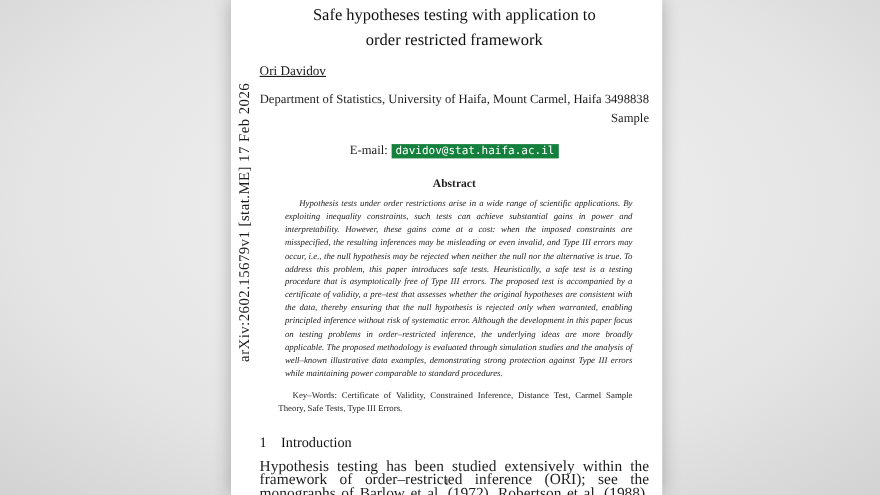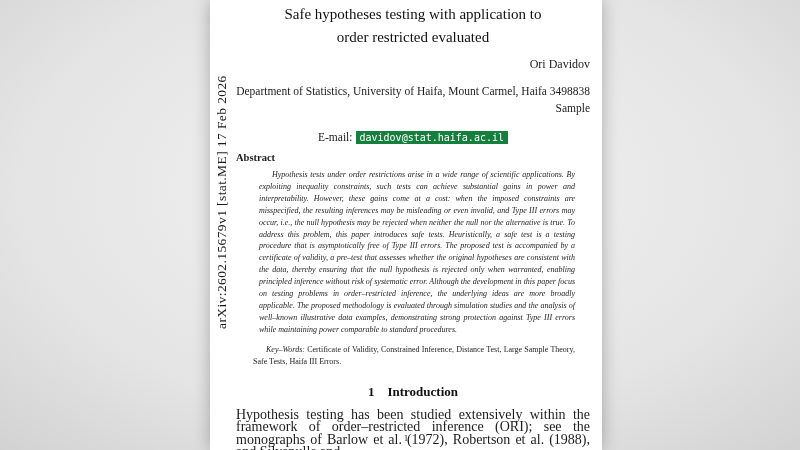--- a/index.html
+++ b/index.html
@@ -48,23 +48,24 @@
     box-sizing: border-box;
   }
   .title {
     text-align: center;
     font-size: 15px;
     line-height: 23px;
     padding-top: 3px;
     color: #111;
   }
   .author {
-    text-align: right;
+    text-align: left;
     font-size: 12px;
     margin-top: 8px;
+    text-decoration: underline;
   }
   .affiliation {
     text-align: right;
     font-size: 11.5px;
     line-height: 17px;
     margin-top: 11px;
   }
   .email-line {
     text-align: center;
     font-size: 11.5px;
@@ -74,48 +75,47 @@
     display: inline-block;
     background: #15803d;
     color: #ffffff;
     font-family: "DejaVu Sans Mono", monospace;
     font-size: 10px;
     padding: 1px 4px;
     margin-left: 3px;
     text-decoration: none;
   }
   .abstract-heading {
+    text-align: center;
     font-weight: bold;
     font-size: 10.5px;
-    margin-top: 8px;
+    margin-top: 18px;
   }
   .abstract-body {
     margin: 6px 15px 0 23px;
     font-size: 8px;
     line-height: 11.9px;
     text-align: justify;
     text-indent: 13px;
     font-style: italic;
   }
   .keywords {
     margin: 8px 15px 0 17px;
     font-size: 8px;
     line-height: 12px;
     text-align: justify;
     text-indent: 13px;
   }
   .kw-label {
-    font-style: italic;
   }
   .section-heading {
     margin-top: 16px;
     font-size: 13px;
-    font-weight: bold;
+    font-weight: normal;
     color: #111;
-    text-align: center;
   }
   .section-heading .sec-num {
     margin-right: 13px;
   }
   .intro-paragraph {
     margin: 9px 0 0 0;
     font-size: 14px;
     line-height: 12.4px;
     text-align: justify;
   }
@@ -132,41 +132,41 @@
 <body>
 
 <div class="page">
 
   <div class="arxiv-stamp">arXiv:2602.15679v1  [stat.ME]  17 Feb 2026</div>
 
   <div class="content">
 
     <div class="title">
       <div>Safe hypotheses testing with application to</div>
-      <div>order restricted evaluated</div>
+      <div>order restricted framework</div>
     </div>
 
     <div class="author">Ori Davidov</div>
 
     <div class="affiliation">
       <div>Department of Statistics, University of Haifa, Mount Carmel, Haifa 3498838</div>
       <div>Sample</div>
     </div>
 
     <div class="email-line">
       <span>E-mail:</span><a class="email-box" href="#">davidov@stat.haifa.ac.il</a>
     </div>
 
     <div class="abstract-heading">Abstract</div>
 
     <p class="abstract-body">Hypothesis tests under order restrictions arise in a wide range of scientific applications. By exploiting inequality constraints, such tests can achieve substantial gains in power and interpretability. However, these gains come at a cost: when the imposed constraints are misspecified, the resulting inferences may be misleading or even invalid, and Type III errors may occur, i.e., the null hypothesis may be rejected when neither the null nor the alternative is true. To address this problem, this paper introduces safe tests. Heuristically, a safe test is a testing procedure that is asymptotically free of Type III errors. The proposed test is accompanied by a certificate of validity, a pre–test that assesses whether the original hypotheses are consistent with the data, thereby ensuring that the null hypothesis is rejected only when warranted, enabling principled inference without risk of systematic error. Although the development in this paper focus on testing problems in order–restricted inference, the underlying ideas are more broadly applicable. The proposed methodology is evaluated through simulation studies and the analysis of well–known illustrative data examples, demonstrating strong protection against Type III errors while maintaining power comparable to standard procedures.</p>
 
     <p class="keywords">
       <span class="kw-label">Key–Words:</span>
-      <span>Certificate of Validity, Constrained Inference, Distance Test, Large Sample Theory, Safe Tests, Haifa III Errors.</span>
+      <span>Certificate of Validity, Constrained Inference, Distance Test, Carmel Sample Theory, Safe Tests, Type III Errors.</span>
     </p>
 
     <div class="section-heading">
       <span class="sec-num">1</span><span>Introduction</span>
     </div>
 
     <p class="intro-paragraph">Hypothesis testing has been studied extensively within the framework of order–restricted inference (ORI); see the monographs of Barlow et al. (1972), Robertson et al. (1988), and Silvapulle and</p>
 
     <div class="page-number">1</div>
 

